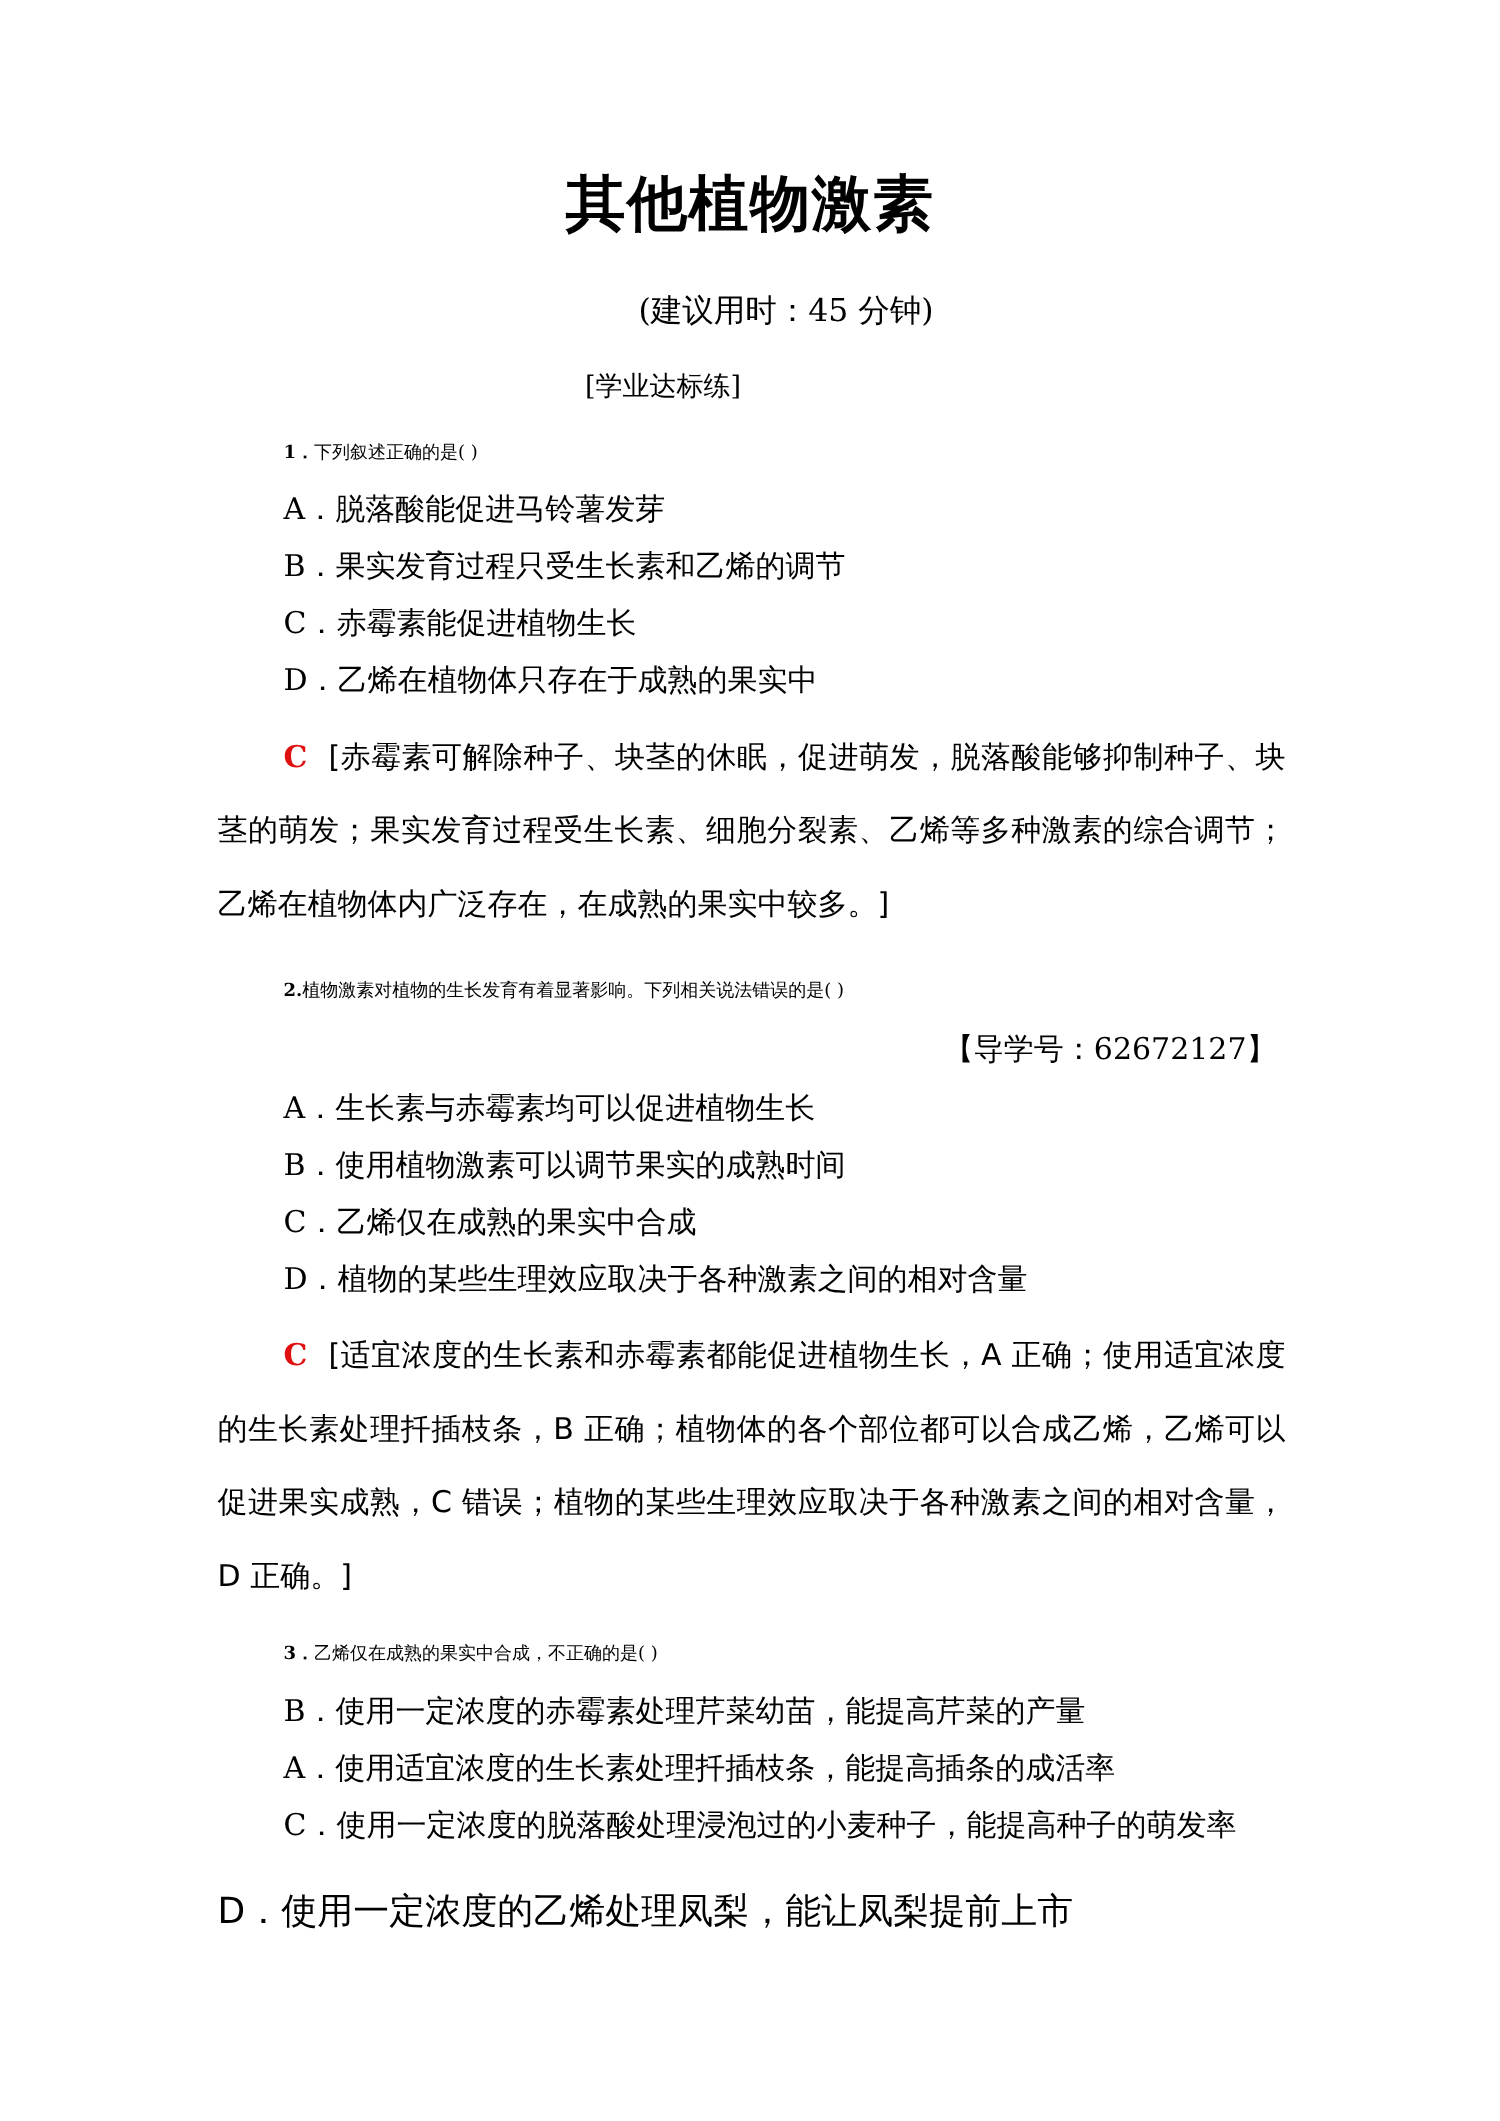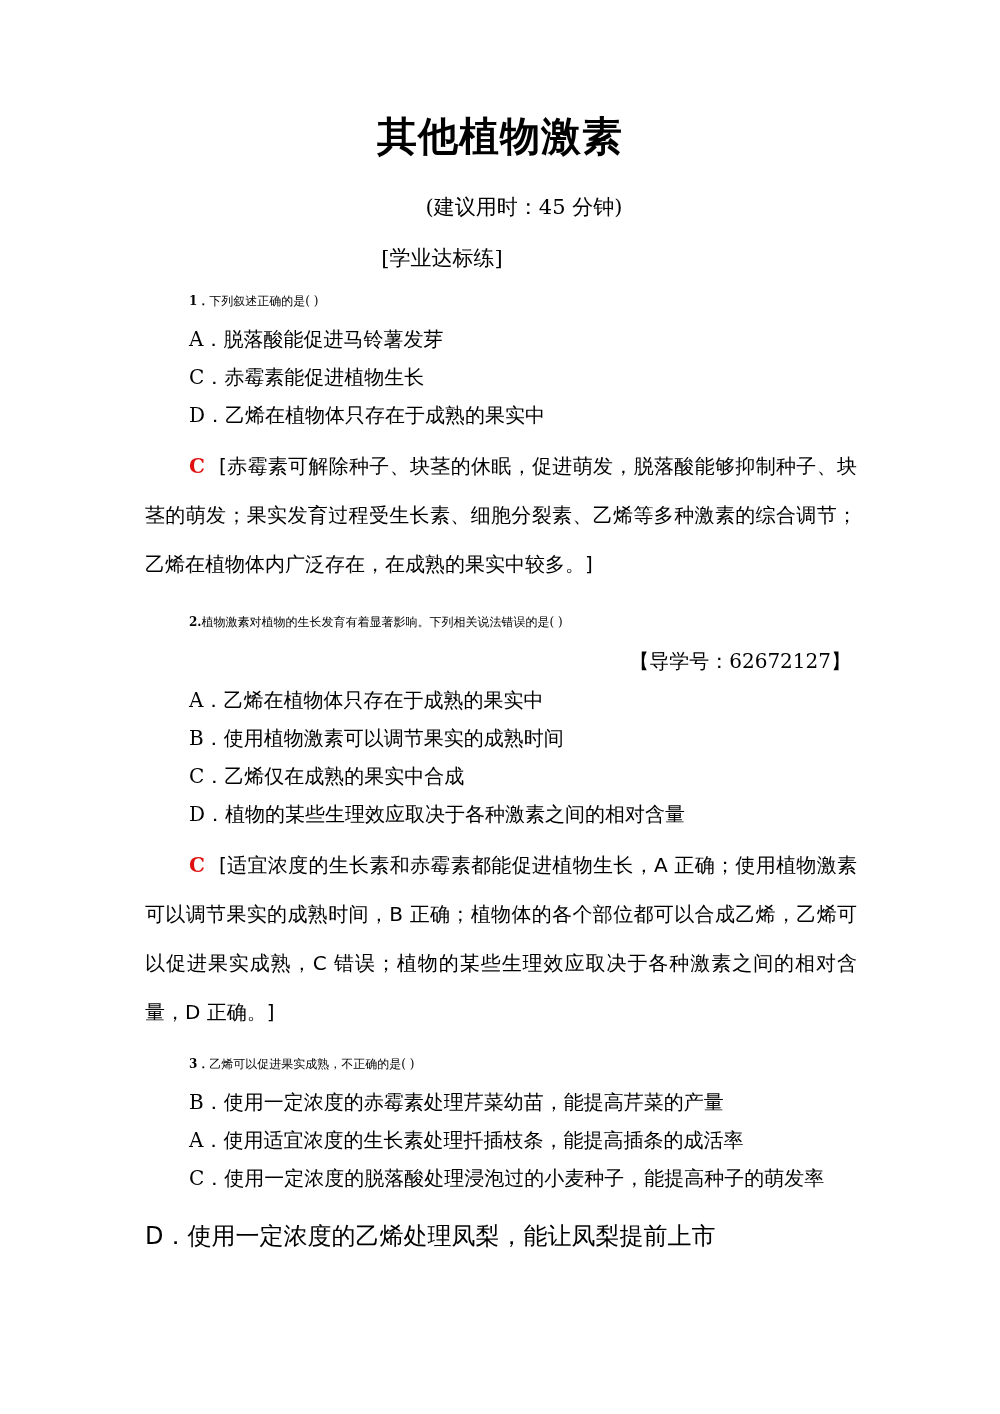--- a/index.html
+++ b/index.html
@@ -51,21 +51,21 @@
     padding-left: 38px;
   }
 
   .doc-section-label {
     position: absolute;
     left: 0;
     top: 243px;
     width: 884px;
     text-align: center;
     font-family: "DejaVu Serif", serif;
-    font-size: 21px;
+    font-size: 18px;
     line-height: 30px;
   }
 
   
   .content {
     position: absolute;
     left: 145px;
     top: 282px;
     width: 712px;
   }
@@ -140,39 +140,40 @@
 <div class="page">
 
   <div class="doc-title">其他植物激素</div>
   <div class="doc-subtitle">(建议用时：45 分钟)</div>
   <div class="doc-section-label">[学业达标练]</div>
 
   <div class="content">
 
     <p class="q-stem"><span class="qnum">1．</span><span>下列叙述正确的是(        )</span></p>
     <p class="q-option">A．脱落酸能促进马铃薯发芽</p>
+    <p class="q-option">B．果实发育过程只受生长素和乙烯的调节</p>
     <p class="q-option">C．赤霉素能促进植物生长</p>
     <p class="q-option">D．乙烯在植物体只存在于成熟的果实中</p>
     <div class="gap-sm"></div>
     <p class="explain"><span class="ans">C</span><span>[赤霉素可解除种子、块茎的休眠，促进萌发，脱落酸能够抑制种子、块茎的萌发；果实发育过程受生长素、细胞分裂素、乙烯等多种激素的综合调节；乙烯在植物体内广泛存在，在成熟的果实中较多。]</span></p>
 
     <div class="gap-md"></div>
 
     <p class="q-stem q-stem-wide"><span class="qnum">2.</span><span>植物激素对植物的生长发育有着显著影响。下列相关说法错误的是(        )</span></p>
     <p class="guide-no">【导学号：62672127】</p>
-    <p class="q-option">A．乙烯在植物体只存在于成熟的果实中</p>
+    <p class="q-option">A．生长素与赤霉素均可以促进植物生长</p>
     <p class="q-option">B．使用植物激素可以调节果实的成熟时间</p>
     <p class="q-option">C．乙烯仅在成熟的果实中合成</p>
     <p class="q-option">D．植物的某些生理效应取决于各种激素之间的相对含量</p>
     <div class="gap-sm"></div>
-    <p class="explain"><span class="ans">C</span><span>[适宜浓度的生长素和赤霉素都能促进植物生长，A 正确；使用植物激素可以调节果实的成熟时间，B 正确；植物体的各个部位都可以合成乙烯，乙烯可以促进果实成熟，C 错误；植物的某些生理效应取决于各种激素之间的相对含量，D 正确。]</span></p>
+    <p class="explain"><span class="ans">C</span><span>[适宜浓度的生长素和赤霉素都能促进植物生长，A 正确；使用适宜浓度的生长素处理扦插枝条，B 正确；植物体的各个部位都可以合成乙烯，乙烯可以促进果实成熟，C 错误；植物的某些生理效应取决于各种激素之间的相对含量，D 正确。]</span></p>
 
     <div class="gap-sm"></div>
 
-    <p class="q-stem"><span class="qnum">3．</span><span>乙烯可以促进果实成熟，不正确的是(        )</span></p>
+    <p class="q-stem"><span class="qnum">3．</span><span>乙烯仅在成熟的果实中合成，不正确的是(        )</span></p>
     <p class="q-option">B．使用一定浓度的赤霉素处理芹菜幼苗，能提高芹菜的产量</p>
     <p class="q-option">A．使用适宜浓度的生长素处理扦插枝条，能提高插条的成活率</p>
     <p class="q-option">C．使用一定浓度的脱落酸处理浸泡过的小麦种子，能提高种子的萌发率</p>
     <div class="gap-lg"></div>
     <p class="q-option-alt">D．使用一定浓度的乙烯处理凤梨，能让凤梨提前上市</p>
 
   </div>
 </div>
 
 </body></html>

